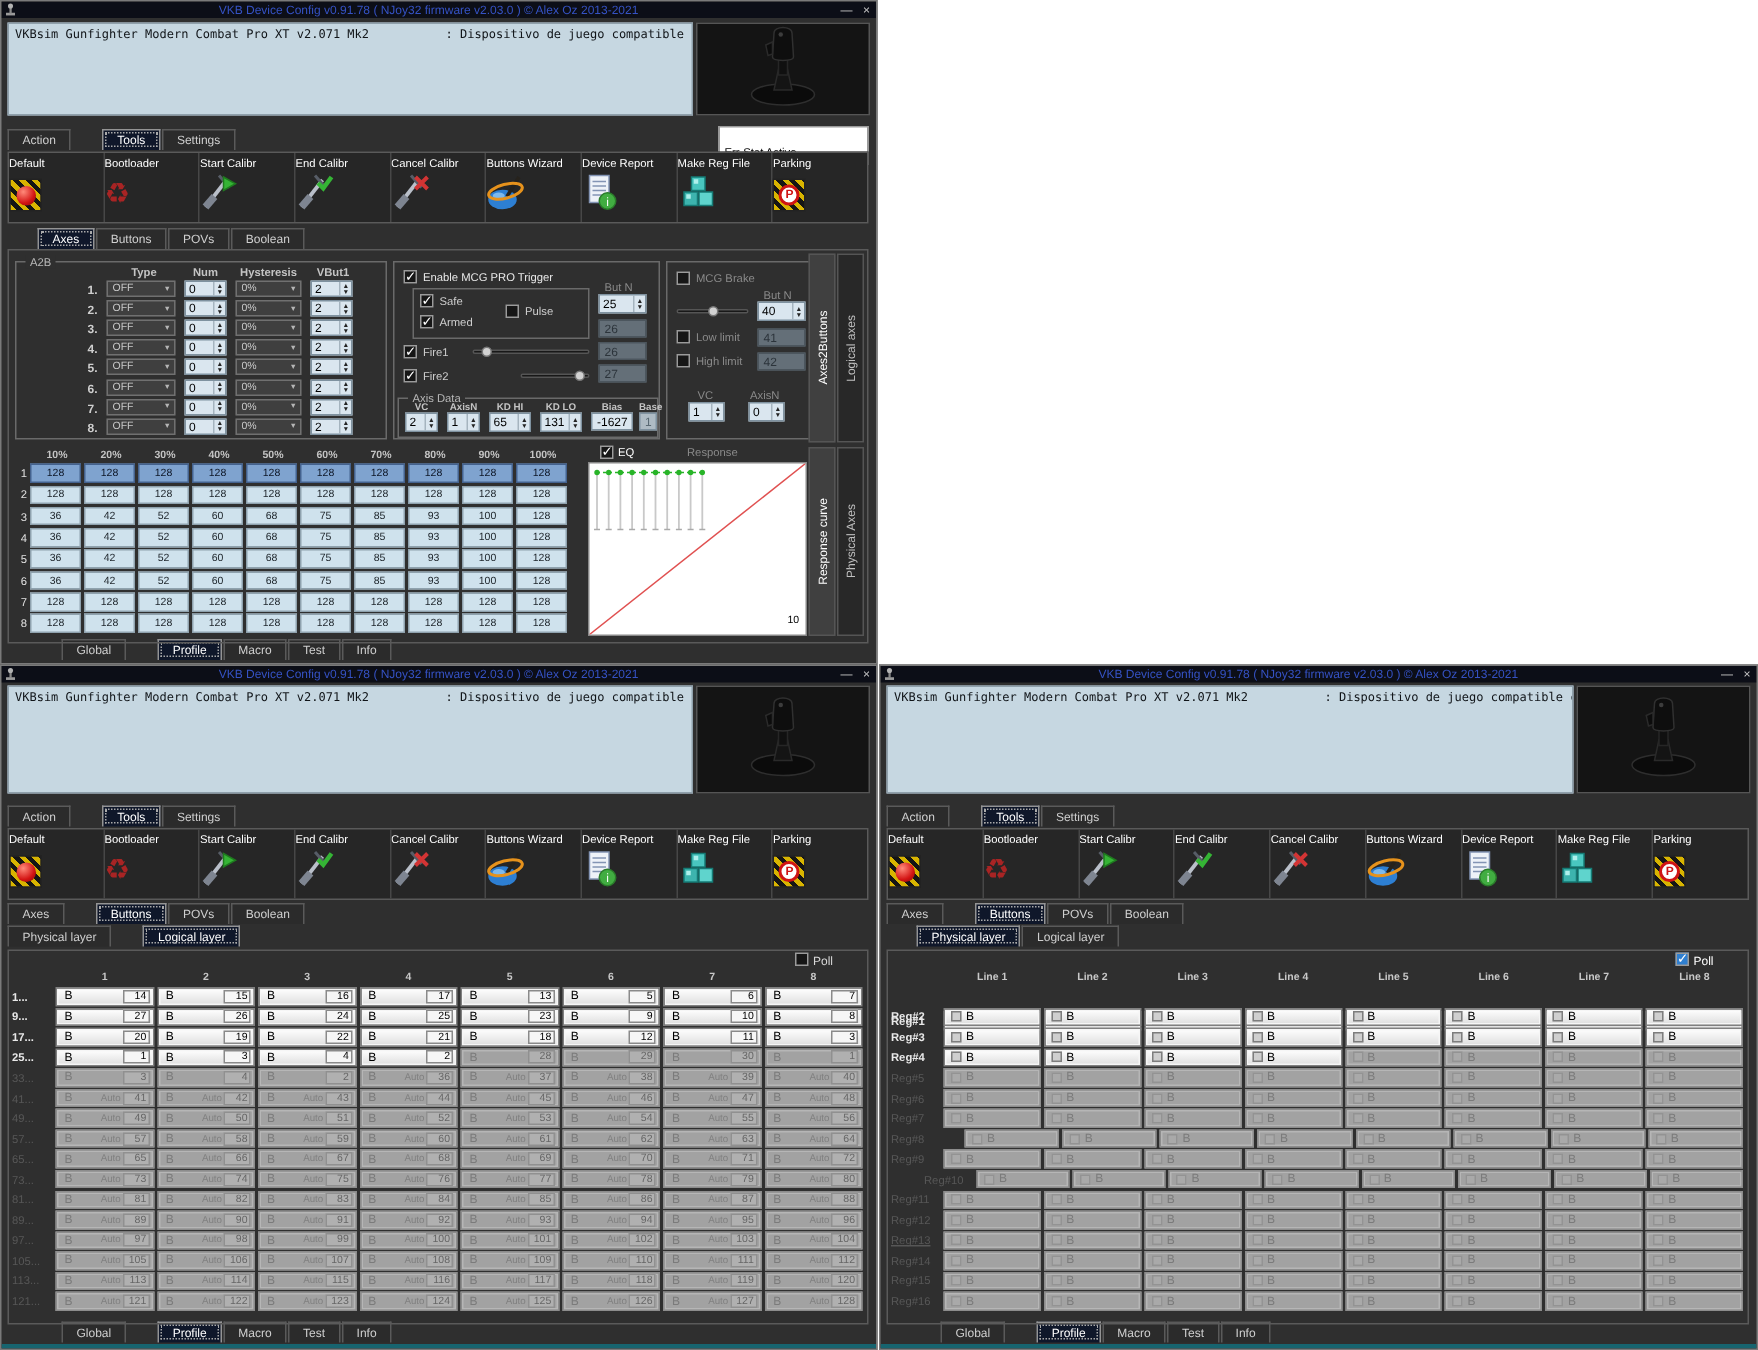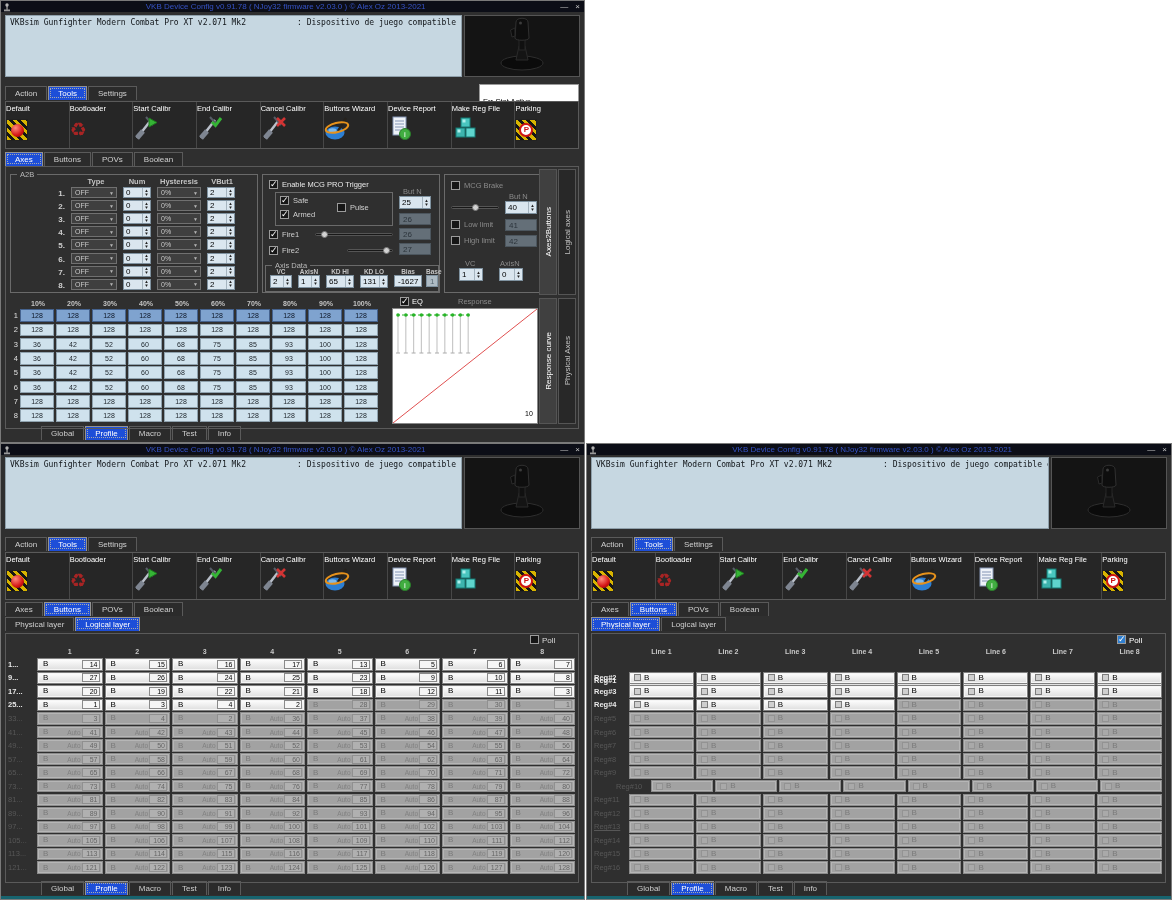--- a/index.html
+++ b/index.html
@@ -13,21 +13,21 @@
   .winbtns{display:flex;gap:7px;margin-right:4px;color:#c8c8c8;font-size:8px;line-height:10px;}
   .winbtn{cursor:default;}
   .info-text{position:absolute;background:#c6d7e1;border:1px solid #8fa0ab;color:#101418;
              font-family:"DejaVu Sans Mono",monospace;font-size:8px;padding:2px 0 0 4px;white-space:nowrap;overflow:hidden;}
   .dev-name{display:inline-block;width:287px;}
   .stick-box{position:absolute;background:#141414;border:1px solid #555;display:flex;align-items:center;justify-content:center;}
   .errstat{position:absolute;background:#ffffff;border:1px solid #9a9a9a;color:#000;font-size:7.5px;line-height:10px;padding:12px 3px;}
   .tabs{position:absolute;display:flex;}
   .tab{color:#cfcfcf;font-size:8px;line-height:9px;padding:2px 9px 2px 9px;background:#2b2b2b;
        border:1px solid #5a5a5a;border-bottom:none;margin-right:1px;white-space:nowrap;}
-  .tab.sel{background:#1d4ed8;color:#ffffff;border-color:#949494;outline:1px dotted #aaa;outline-offset:-3px;}
+  .tab.sel{background:#0f172a;color:#ffffff;border-color:#949494;outline:1px dotted #aaa;outline-offset:-3px;margin-left:20px;}
   .toolbar{position:absolute;display:flex;background:#262626;border:1px solid #5a5a5a;}
   .tbtn{flex:1;display:flex;flex-direction:column;align-items:flex-start;padding-top:2px;border-right:1px solid #474747;overflow:hidden;}
   .tbtn:last-child{border-right:none;}
   .tbtn-label{color:#ffffff;font-size:7.5px;line-height:9px;white-space:nowrap;}
   .tbtn-icon{height:32px;display:flex;align-items:center;justify-content:center;margin-top:1px;}
   .hazard{width:22px;height:22px;border:1px solid #222;background:repeating-linear-gradient(45deg,#d8b400 0 3px,#151515 3px 6px);
           display:flex;align-items:center;justify-content:center;}
   .redball{width:13px;height:13px;border-radius:50%;background:radial-gradient(circle at 35% 30%,#ff8a7a,#d41414 60%,#7e0606);}
   .pcirc{width:14px;height:14px;border-radius:50%;background:#fff;border:2px solid #cf1414;color:#cf1414;
          font-size:8px;font-weight:bold;display:flex;align-items:center;justify-content:center;line-height:1;}
@@ -1840,21 +1840,21 @@
           <div class="bcell off">
             <div class="pcb"></div>
             <div class="b" style="padding-left: 0px;">B</div>
           </div>
           <div class="bcell off">
             <div class="pcb"></div>
             <div class="b" style="padding-left: 0px;">B</div>
           </div>
         </div>
         <div class="grow" style="left: 2px; top: 118.85px; height: 12.5px; position: absolute; right: 2px;">
-          <div class="grow-label dim" style="width: 34px;">Reg#8</div>
+          <div class="grow-label dim" style="width: 48px;">Reg#8</div>
           <div class="bcell off">
             <div class="pcb"></div>
             <div class="b" style="padding-left: 0px;">B</div>
           </div>
           <div class="bcell off">
             <div class="pcb"></div>
             <div class="b" style="padding-left: 0px;">B</div>
           </div>
           <div class="bcell off">
             <div class="pcb"></div>

